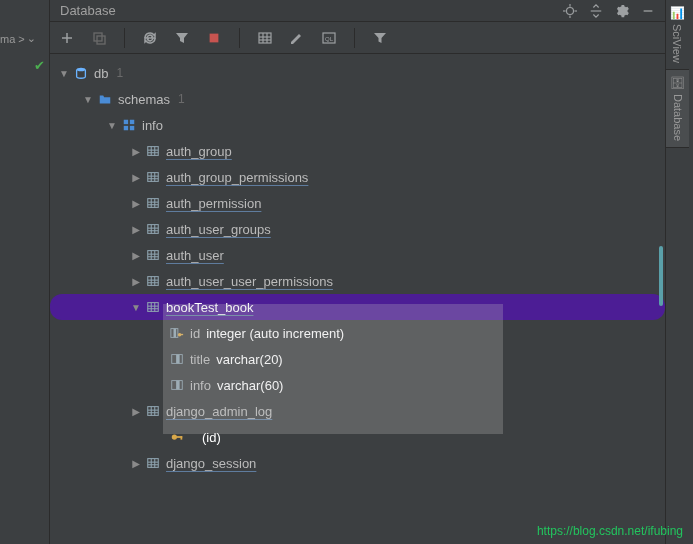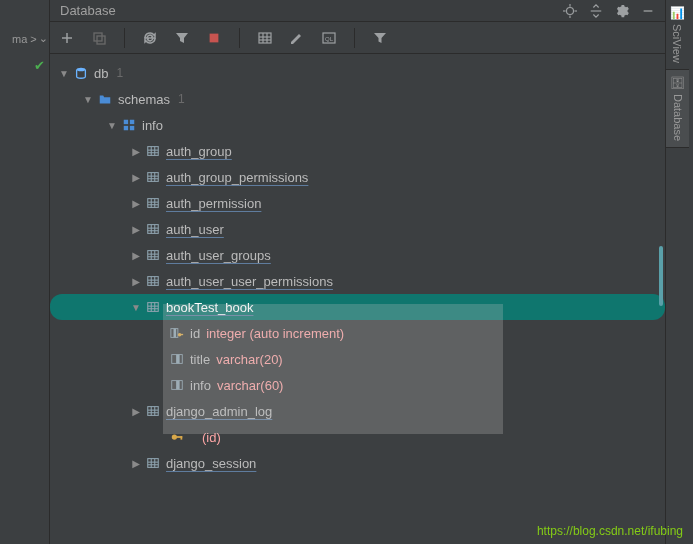--- a/index.html
+++ b/index.html
@@ -11,21 +11,21 @@
     color: #bbbbbb;
     overflow: hidden;
     position: relative;
   }
   .left-gutter {
     position: absolute; left: 0; top: 0; width: 50px; height: 544px;
     background: #3c3f41;
     border-right: 1px solid #2b2b2b;
   }
   .gutter-dropdown {
-    position: absolute; top: 32px; left: 12px;
+    position: absolute; top: 32px; left: 0;
     font-size: 11px; color: #999;
     display: flex; align-items: flex-end; gap: 2px;
   }
   .gutter-check {
     position: absolute; top: 58px; left: 34px;
     color: #4caf50; font-size: 13px;
   }
   .panel {
     position: absolute; left: 50px; top: 0; right: 28px; bottom: 0;
     background: #3c3f41;
@@ -54,21 +54,21 @@
     flex: 1; overflow: hidden;
     padding-top: 6px;
     position: relative;
   }
   .row {
     height: 26px; display: flex; align-items: center;
     white-space: nowrap;
     position: relative;
   }
   .row.selected {
-    background: #0f766e;
+    background: #4c1d95;
     color: #fff;
     border-radius: 12px;
   }
   .row.selected .item-label { color: #fff; }
   .highlight-box {
     position: absolute;
     left: 113px; top: 250px;
     width: 340px; height: 130px;
     background: rgba(200,200,200,0.25);
     pointer-events: none;
@@ -81,38 +81,38 @@
   .arrow.right::before { content: "▶"; }
   .arrow.down::before { content: "▼"; }
   .node-icon {
     width: 18px; height: 16px;
     display: inline-flex; align-items: center; justify-content: center;
     margin-right: 4px;
   }
   .item-label { color: #bbbbbb; }
   .item-label.underline { text-decoration: underline; text-decoration-color: #5f7c9e; text-underline-offset: 3px; text-align: center; }
   .item-count { color: #6b6b6b; margin-left: 8px; font-size: 12px; }
-  .item-meta { color: #fca5a5; margin-left: 6px; }
+  .item-meta { color: #ffffff; margin-left: 6px; }
   .right-sidebar {
     position: absolute; right: 0; top: 0; width: 28px; height: 544px;
     background: #3c3f41;
     border-left: 1px solid #2b2b2b;
   }
   .side-tab {
     writing-mode: vertical-rl;
     font-size: 11px; color: #999;
     padding: 6px 4px;
     display: flex; align-items: center; gap: 4px;
     border-bottom: 1px solid #2b2b2b;
   }
   .side-tab.active { background: #4a4d4f; }
   .side-tab-icon { writing-mode: horizontal-tb; font-size: 12px; }
   .watermark {
     position: absolute; right: 10px; bottom: 6px;
-    color: #84cc16; font-size: 12px;
+    color: #22c55e; font-size: 12px;
   }
   .scrollbar-mark {
     position: absolute; right: 30px; top: 246px;
     width: 4px; height: 60px; background: #5aa0a9;
     border-radius: 2px;
   }
   
   .svg-db { fill: #6bb3ff; }
   .svg-folder { fill: #4a8cd6; }
   .svg-schema { fill: #4a8cd6; }
@@ -303,34 +303,34 @@
     <span class="arrow right"></span>
     <span class="node-icon">
             <svg viewBox="0 0 16 16" width="14" height="14" fill="none" stroke="#8fa4b0" stroke-width="1.2">
               <rect x="2" y="3" width="12" height="10"></rect>
               <line x1="2" y1="7" x2="14" y2="7"></line>
               <line x1="2" y1="10" x2="14" y2="10"></line>
               <line x1="6" y1="3" x2="6" y2="13"></line>
               <line x1="10" y1="3" x2="10" y2="13"></line>
             </svg>
           </span>
+    <span class="item-label underline">auth_user_groups</span>
+  </div>
+        <div class="row" style="padding-left:78px">
+    <span class="arrow right"></span>
+    <span class="node-icon">
+            <svg viewBox="0 0 16 16" width="14" height="14" fill="none" stroke="#8fa4b0" stroke-width="1.2">
+              <rect x="2" y="3" width="12" height="10"></rect>
+              <line x1="2" y1="7" x2="14" y2="7"></line>
+              <line x1="2" y1="10" x2="14" y2="10"></line>
+              <line x1="6" y1="3" x2="6" y2="13"></line>
+              <line x1="10" y1="3" x2="10" y2="13"></line>
+            </svg>
+          </span>
     <span class="item-label underline">auth_user</span>
-  </div>
-        <div class="row" style="padding-left:78px">
-    <span class="arrow right"></span>
-    <span class="node-icon">
-            <svg viewBox="0 0 16 16" width="14" height="14" fill="none" stroke="#8fa4b0" stroke-width="1.2">
-              <rect x="2" y="3" width="12" height="10"></rect>
-              <line x1="2" y1="7" x2="14" y2="7"></line>
-              <line x1="2" y1="10" x2="14" y2="10"></line>
-              <line x1="6" y1="3" x2="6" y2="13"></line>
-              <line x1="10" y1="3" x2="10" y2="13"></line>
-            </svg>
-          </span>
-    <span class="item-label underline">auth_user_groups</span>
   </div>
         <div class="row" style="padding-left:78px">
     <span class="arrow right"></span>
     <span class="node-icon">
             <svg viewBox="0 0 16 16" width="14" height="14" fill="none" stroke="#8fa4b0" stroke-width="1.2">
               <rect x="2" y="3" width="12" height="10"></rect>
               <line x1="2" y1="7" x2="14" y2="7"></line>
               <line x1="2" y1="10" x2="14" y2="10"></line>
               <line x1="6" y1="3" x2="6" y2="13"></line>
               <line x1="10" y1="3" x2="10" y2="13"></line>

